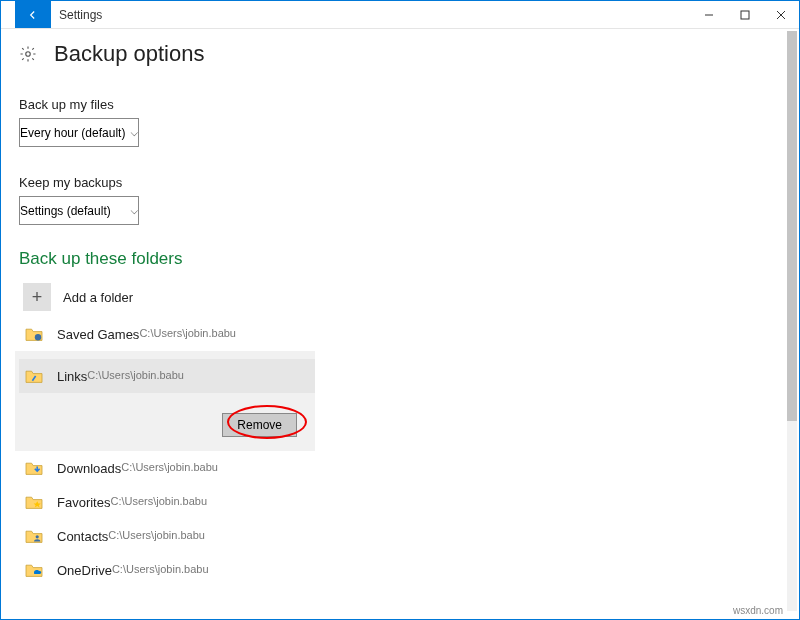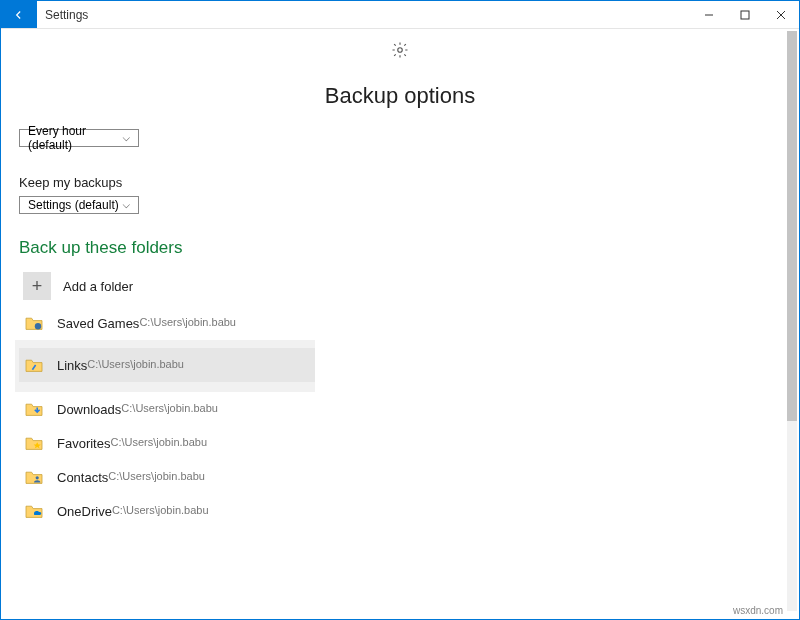--- a/index.html
+++ b/index.html
@@ -1,27 +1,27 @@
 <!DOCTYPE html>
 <html><head>
 <meta charset="utf-8">
 <style>
   * { box-sizing: border-box; font-family: "Segoe UI", Arial, sans-serif; }
   body { margin: 0; background: #fff; width: 800px; height: 620px; overflow: hidden; border: 1px solid #0078d7; position: relative; }
-  .titlebar { height: 28px; display: flex; align-items: stretch; border-bottom: 1px solid #e5e5e5; }
+  .titlebar { height: 28px; display: flex; align-items: stretch; border-bottom: 1px solid #e5e5e5; padding-left: 14px; }
   .back-btn { width: 36px; background: #0078d7; color: #fff; display: flex; align-items: center; justify-content: center; cursor: pointer; }
   .title-text { flex: 1; display: flex; align-items: center; padding-left: 8px; font-size: 12px; color: #333; }
   .win-controls { display: flex; }
   .win-btn { width: 36px; display: flex; align-items: center; justify-content: center; font-size: 11px; color: #333; cursor: pointer; }
   .content { padding: 12px 18px; overflow-y: auto; height: 560px; position: relative; }
-  .page-header { display: flex; align-items: center; gap: 24px; margin-bottom: 20px; flex-direction: column; }
+  .page-header { display: flex; align-items: center; gap: 17px; margin-bottom: 30px; }
   .gear { width: 18px; height: 18px; }
   .page-title { font-size: 22px; font-weight: 400; color: #222; }
   .section-label { font-size: 13px; color: #222; margin-top: 10px; margin-bottom: 6px; }
-  .dropdown { width: 120px; height: 18px; border: 1px solid #888; display: flex; align-items: center; justify-content: space-between; padding: 0 8px; font-size: 12px; cursor: pointer; background: #fff; }
+  .dropdown { width: 120px; height: 29px; border: 1px solid #888; display: flex; align-items: center; justify-content: space-between; padding: 0 0; font-size: 12px; cursor: pointer; background: #fff; }
   .chev { font-size: 10px; color: #555; }
   .folders-title { font-size: 17px; font-weight: 400; color: #15803d; margin-top: 24px; margin-bottom: 8px; }
   .folder-row { display: flex; align-items: center; gap: 12px; padding: 6px 4px; }
   .add-btn { width: 28px; height: 28px; background: #e0e0e0; display: flex; align-items: center; justify-content: center; font-size: 18px; color: #555; cursor: pointer; }
   .folder-icon { width: 22px; height: 22px; display: flex; align-items: center; justify-content: center; position: relative; }
   .folder-svg { width: 20px; height: 16px; }
   .folder-name { font-size: 13px; color: #222; }
   .folder-path { font-size: 11px; color: #777; }
   .folder-info { display: flex; }
   .selected-block { background: #f1f1f1; width: 300px; padding-top: 8px; padding-bottom: 10px; margin-left: -4px; padding-left: 4px; }
@@ -66,20 +66,21 @@
 <div class="content">
 
   <div class="page-header">
     <svg class="gear" viewBox="0 0 24 24" fill="none" stroke="#555" stroke-width="1.5">
       <circle cx="12" cy="12" r="3"></circle>
       <path d="M12 2v3M12 19v3M4.2 4.2l2.1 2.1M17.7 17.7l2.1 2.1M2 12h3M19 12h3M4.2 19.8l2.1-2.1M17.7 6.3l2.1-2.1"></path>
     </svg>
     <div class="page-title">Backup options</div>
   </div>
 
+  <div class="section-label">Back up my files</div>
   <div class="dropdown">
     <span>Every hour (default)</span>
     <span class="chev">⌵</span>
   </div>
 
   <div style="height:18px"></div>
 
   <div class="section-label">Keep my backups</div>
   <div class="dropdown">
     <span>Settings (default)</span>
@@ -111,20 +112,24 @@
       <div class="folder-icon">
         <svg class="folder-svg" viewBox="0 0 24 20">
             <path d="M2 4h7l2 3h11v11H2z" fill="#ffd36b" stroke="#c9a23a"></path>
             <path d="M14 10l-4 6" stroke="#2a7de1" stroke-width="2"></path>
           </svg>
       </div>
       <div class="folder-info">
         <div class="folder-name">Links</div>
         <div class="folder-path">C:\Users\jobin.babu</div>
       </div>
+    </div>
+    <div class="remove-area">
+      <div class="circle-annot" style="right:8px; top:12px;"></div>
+      <button class="remove-btn">Remove</button>
     </div>
   </div>
 
   <div class="folder-row">
     <div class="folder-icon">
       <svg class="folder-svg" viewBox="0 0 24 20">
           <path d="M2 4h7l2 3h11v11H2z" fill="#ffd36b" stroke="#c9a23a"></path>
           <path d="M16 8v6m-3-3l3 3 3-3" stroke="#2a7de1" stroke-width="2" fill="none"></path>
         </svg>
     </div>

